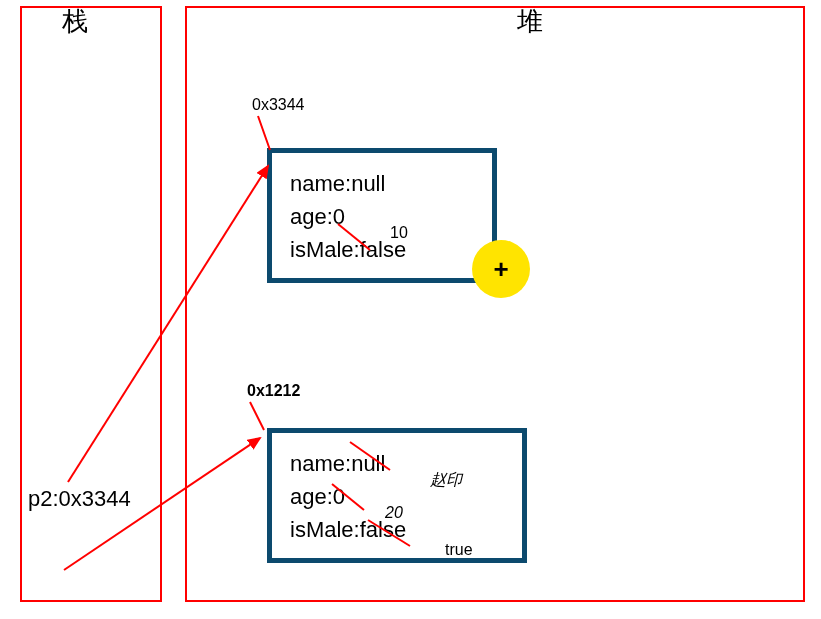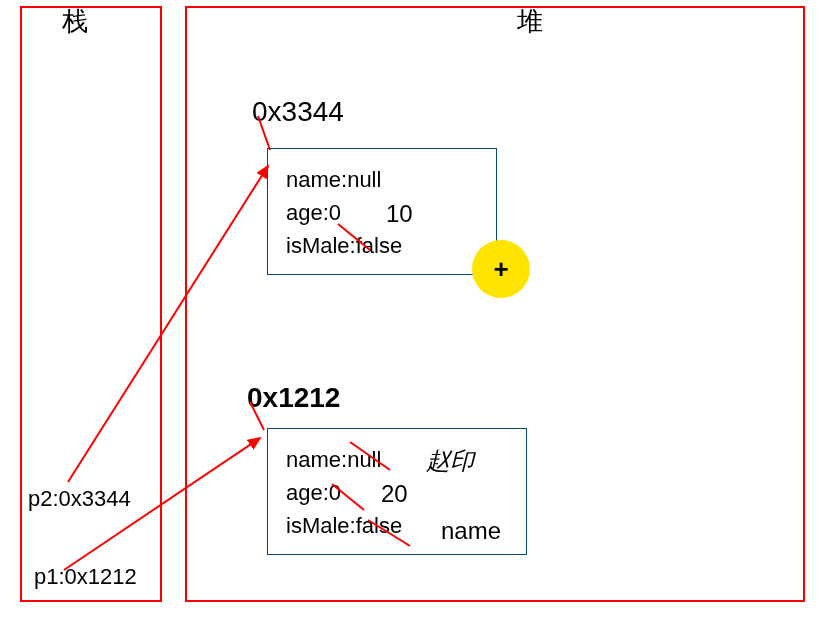--- a/index.html
+++ b/index.html
@@ -38,49 +38,50 @@
     top: -4px;
   }
   .stack-title {
     left: 40px;
   }
   .heap-title {
     left: 330px;
   }
   .obj-box {
     position: absolute;
-    border: 1px solid #0c4a6e;
+    border: 5px solid #0c4a6e;
     padding: 14px 18px 12px 18px;
     line-height: 1.5;
   }
   .obj1 {
     left: 80px;
     top: 140px;
     width: 230px;
   }
   .obj2 {
     left: 80px;
     top: 420px;
     width: 260px;
   }
   .addr {
     position: absolute;
-    font-size: 28px;
+    font-size: 16px;
   }
   .addr1 { left: 65px; top: 88px; }
   .addr2 { left: 60px; top: 374px; font-weight: bold; }
   .ptr {
     position: absolute;
     font-size: 22px;
   }
   .ptr2 { left: 6px; top: 478px; }
   .ptr1 { left: 12px; top: 556px; }
   .new-val {
     position: absolute;
-    font-size: 24px;
+    font-size: 16px;
+    margin-top: 21px;
   }
   .yellow-circle {
     position: absolute;
     width: 58px;
     height: 58px;
     border-radius: 50%;
     background: #ffe400;
     display: flex;
     align-items: center;
     justify-content: center;
@@ -94,21 +95,20 @@
     top: 0;
     pointer-events: none;
   }
 </style>
 </head>
 <body>
 
 <div class="box stack-box">
   <div class="label title stack-title">栈</div>
   <div class="ptr ptr2">p2:0x3344</div>
-  <div class="ptr ptr1">p1:0x1212</div>
 </div>
 
 <div class="box heap-box">
   <div class="label title heap-title">堆</div>
 
   <div class="addr addr1">0x3344</div>
   <div class="obj-box obj1">
     <div>name:null</div>
     <div style="position:relative">
       <span>age:0</span>
@@ -118,25 +118,25 @@
   </div>
 
   <div class="addr addr2">0x1212</div>
   <div class="obj-box obj2">
     <div style="position:relative">
       <span>name:null</span>
       <span class="new-val" style="left:140px; top:0;font-style:italic;">赵印</span>
     </div>
     <div style="position:relative">
       <span>age:0</span>
-      <span class="new-val" style="left:95px; top:0;">20</span>
+      <span class="new-val" style="left:95px; top:0;font-style:italic;">20</span>
     </div>
     <div style="position:relative">
       <span>isMale:false</span>
-      <span class="new-val" style="left:155px; top:4px;">name</span>
+      <span class="new-val" style="left:155px; top:4px;">true</span>
     </div>
   </div>
 </div>
 
 <div class="yellow-circle" style="left:472px; top:240px;">
   <span>+</span>
 </div>
 
 <svg class="overlay" width="821" height="619">
   <defs>

